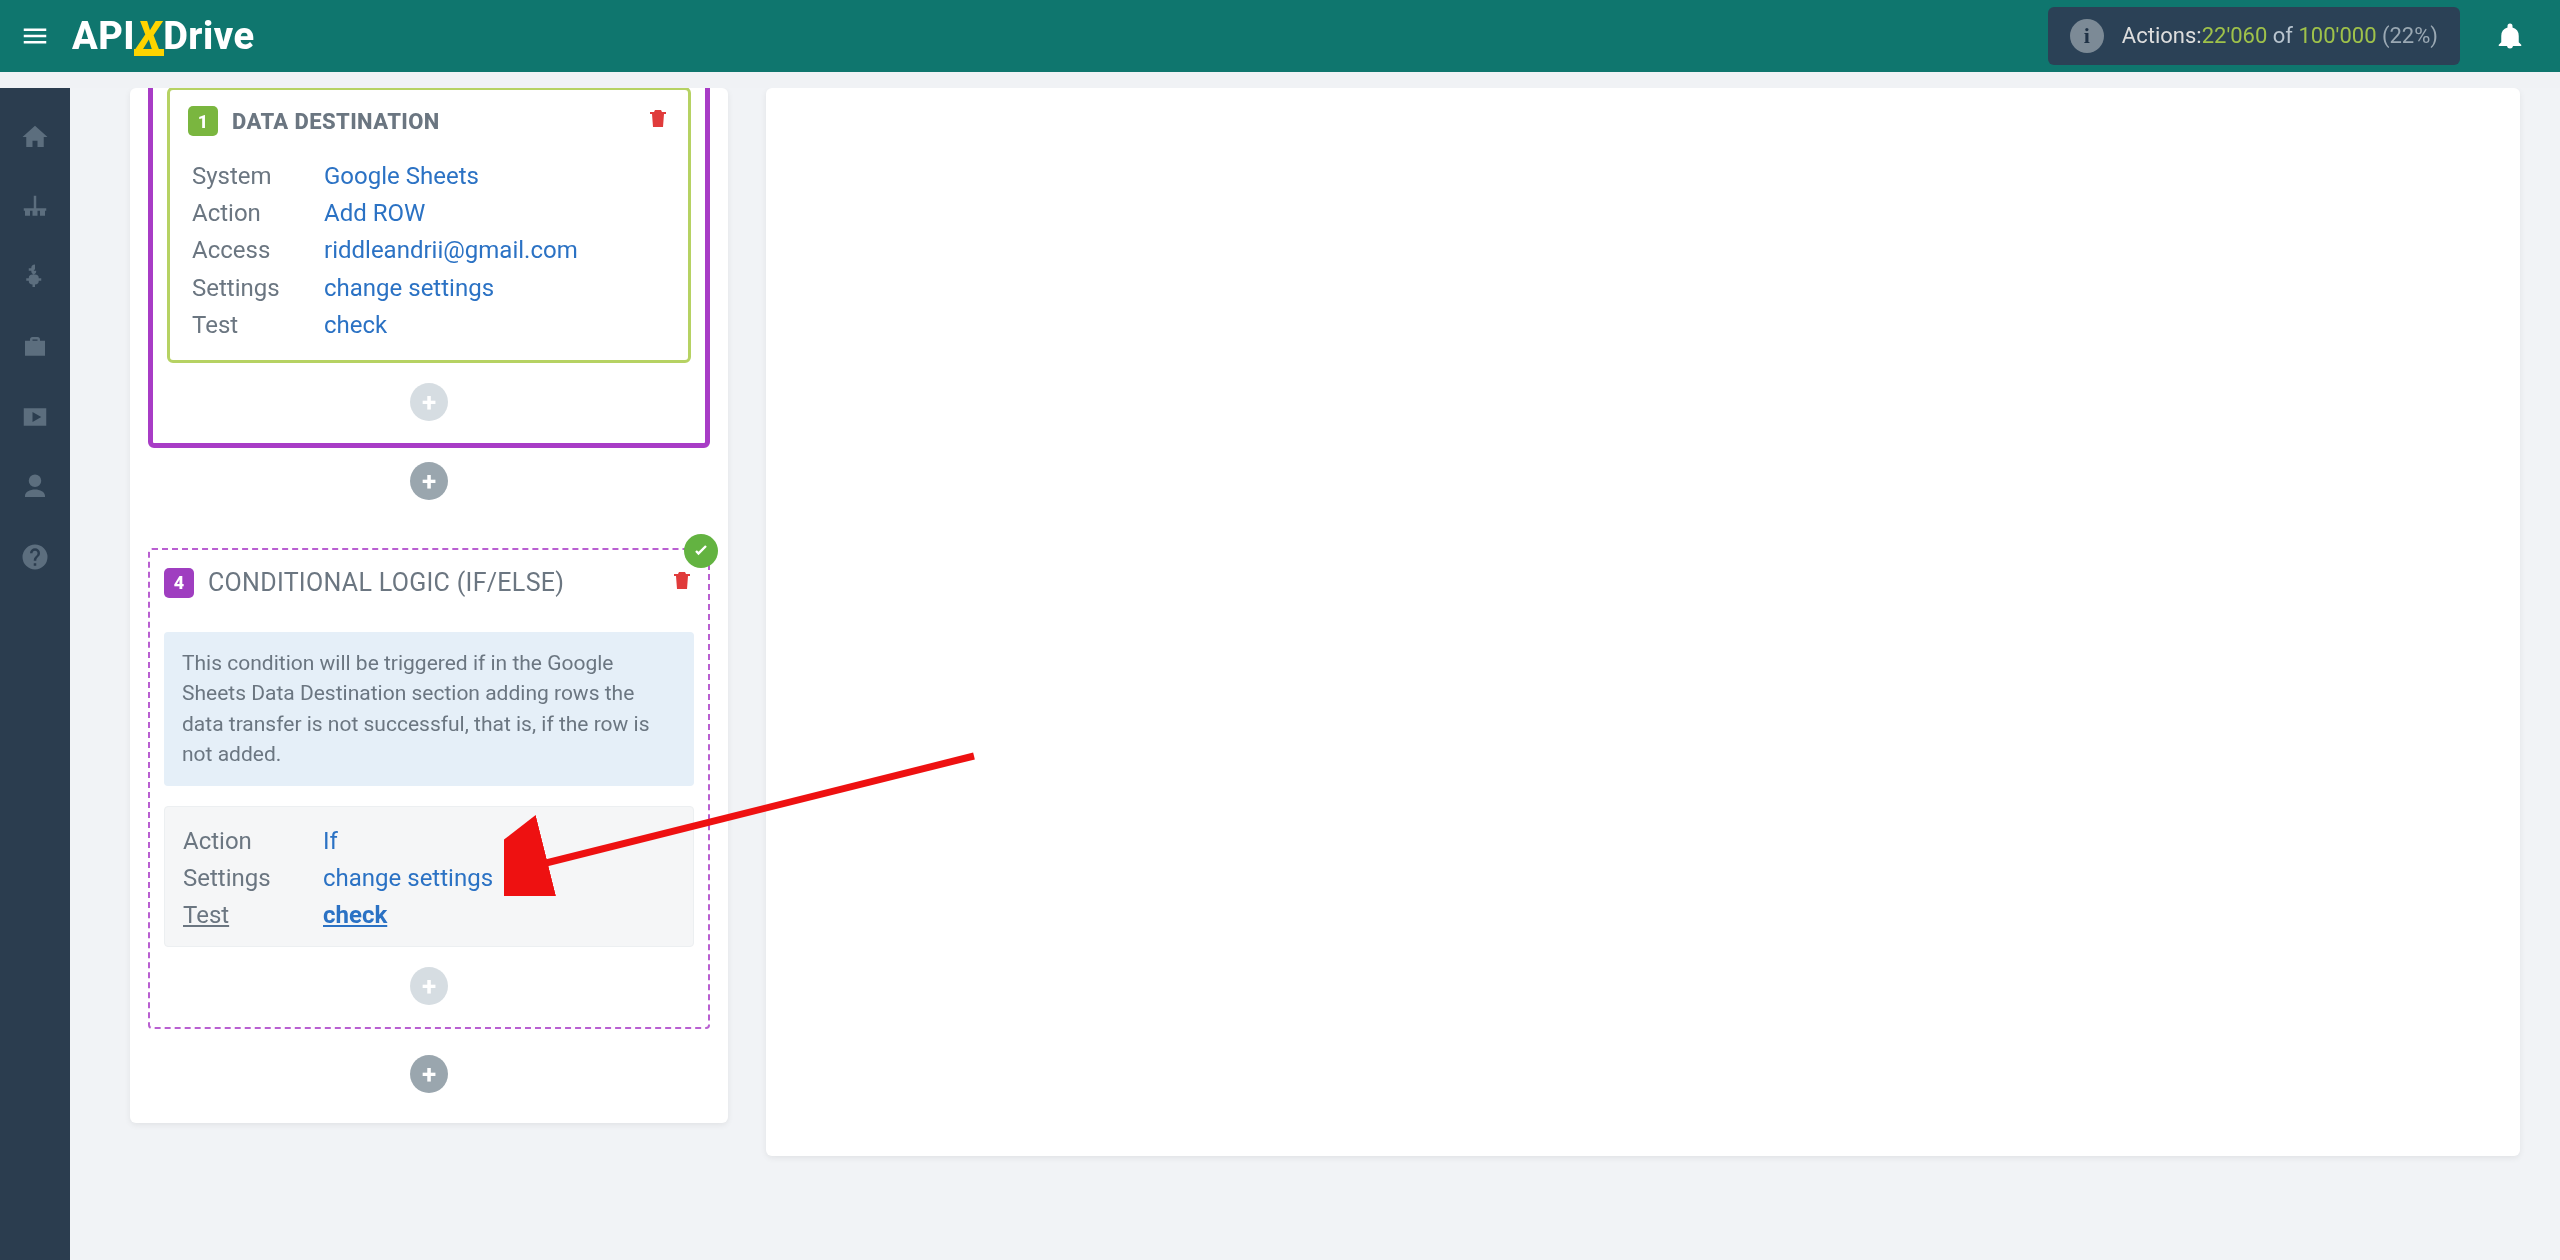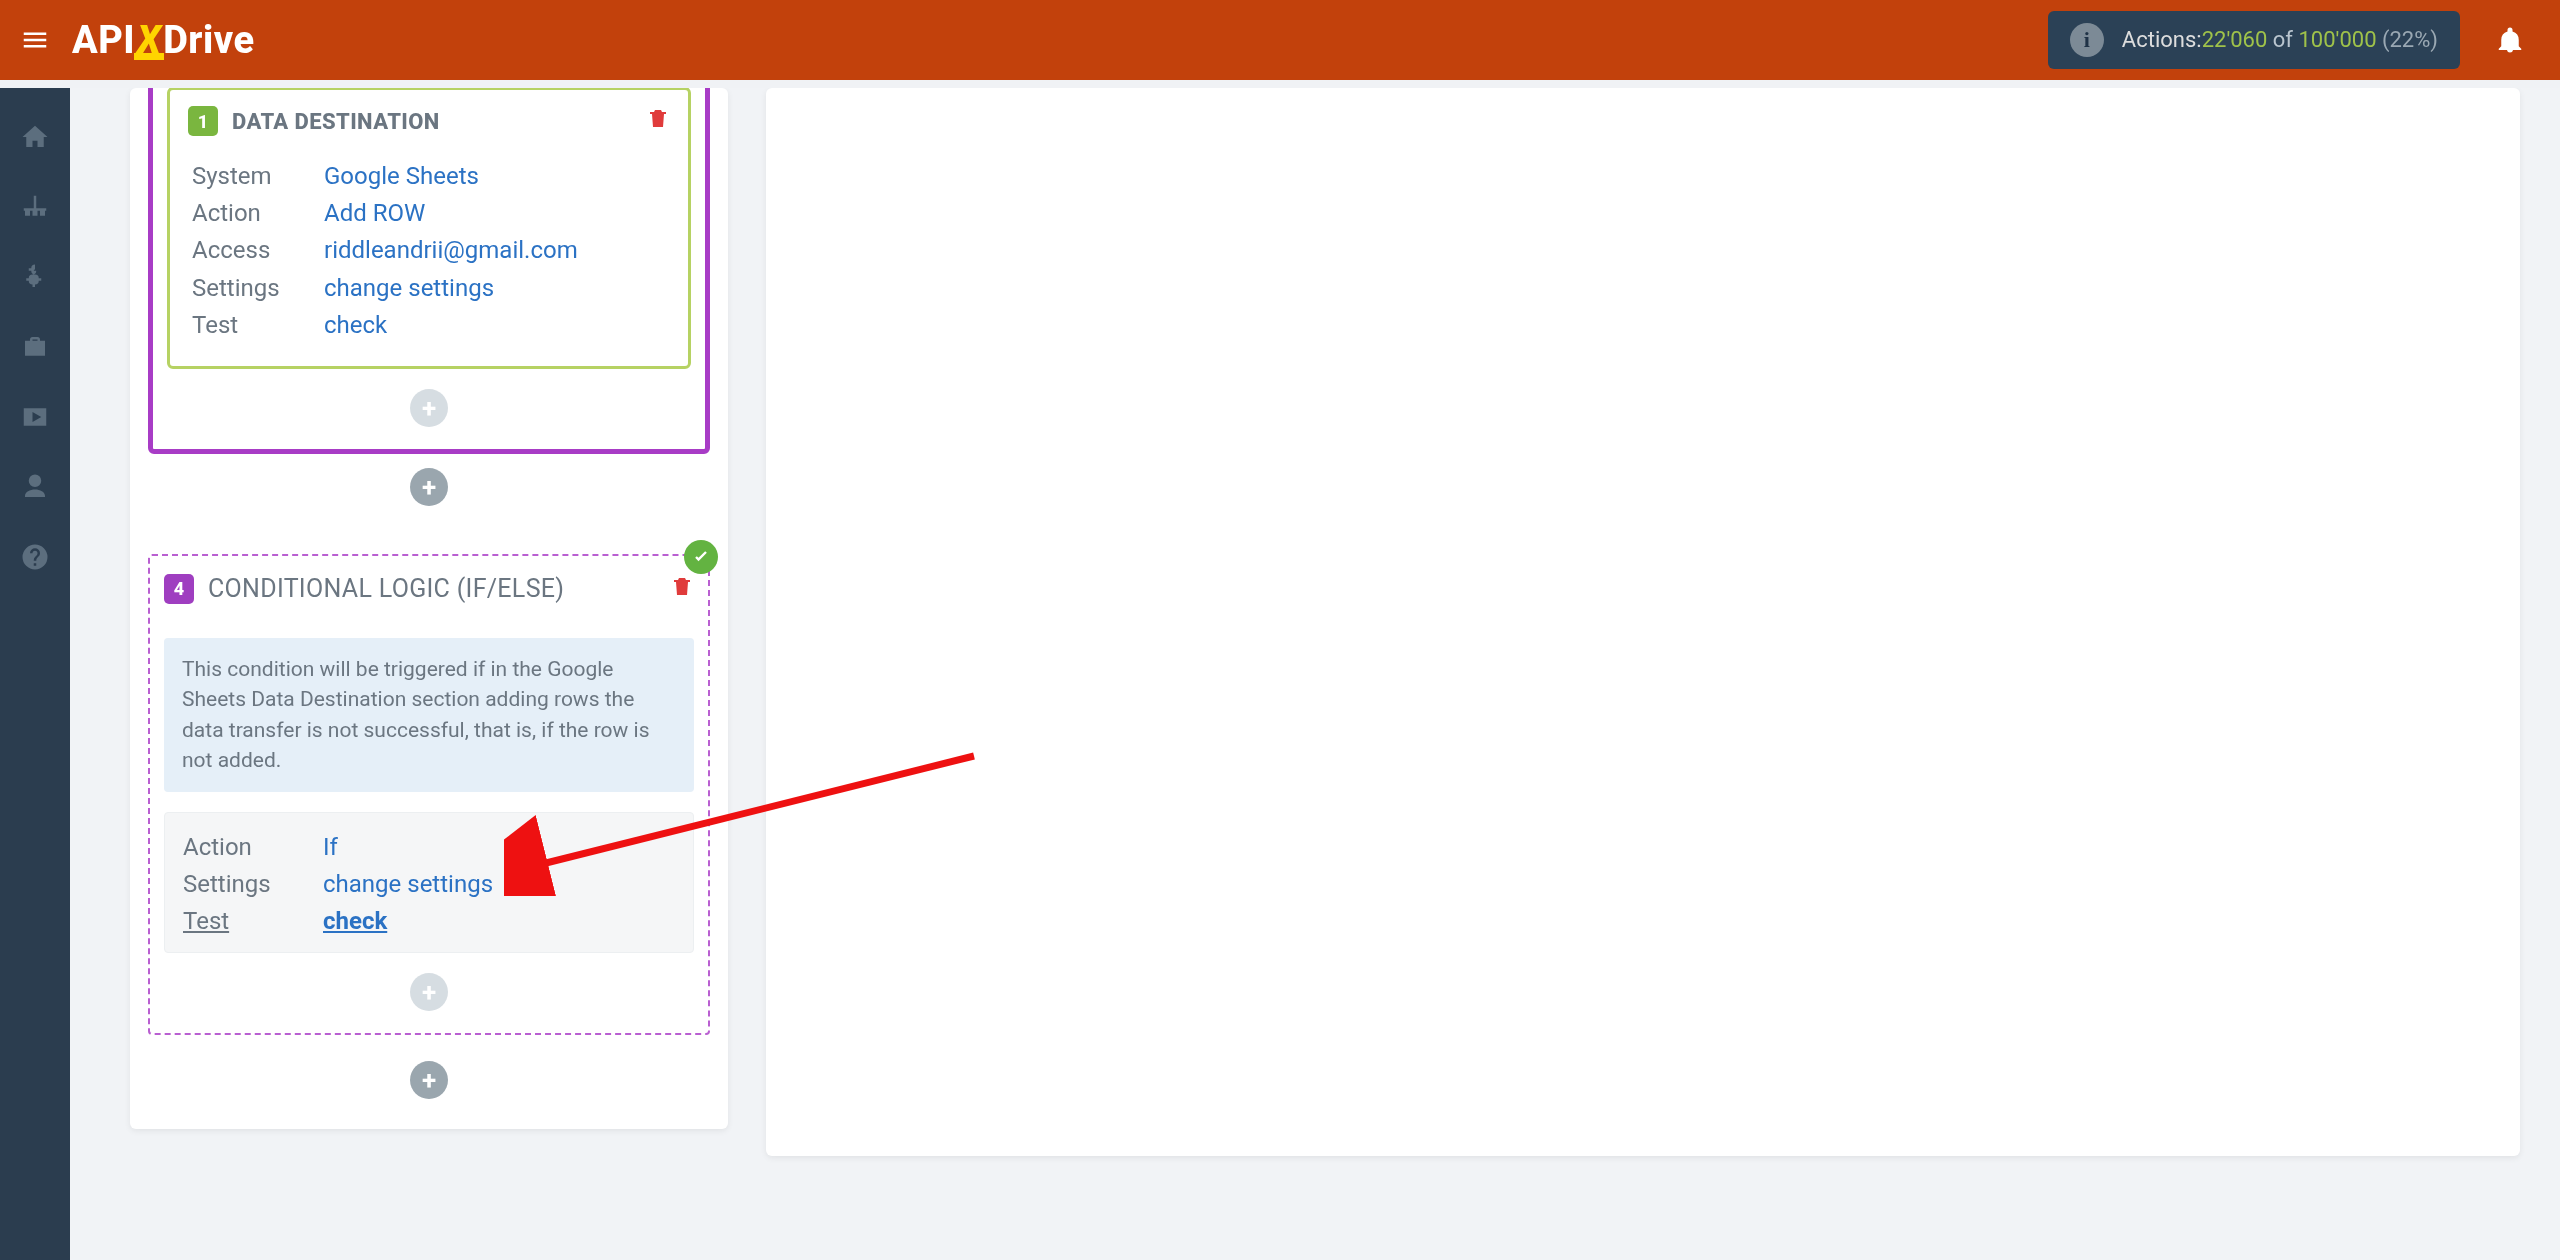--- a/index.html
+++ b/index.html
@@ -1,21 +1,21 @@
 <!DOCTYPE html>
 <html><head>
 <meta charset="utf-8">
 <style>
   *{box-sizing:border-box;margin:0;padding:0;font-family:-apple-system,BlinkMacSystemFont,"Segoe UI",Roboto,Arial,sans-serif}
   body{background:#f0f2f5;width:2560px;height:1260px;overflow:hidden;transform-origin:top left}
   
   .root{width:2560px;height:1260px;position:relative}
 
   
-  .topbar{position:absolute;top:0;left:0;right:0;height:80px;background:#c2410c;display:flex;align-items:center;color:#fff;z-index:50}
+  .topbar{position:absolute;top:0;left:0;right:0;height:72px;background:#0f766e;display:flex;align-items:center;color:#fff;z-index:50}
   .hamburger{width:70px;height:88px;display:flex;align-items:center;justify-content:center;cursor:pointer}
   .hamburger svg{width:30px;height:30px;fill:#fff}
   .brand{display:flex;align-items:center;margin-left:2px;font-size:38px;font-weight:800;letter-spacing:.5px}
   .brand .api{color:#fff}
   .brand .x{color:#ffd400;font-style:italic;margin:0 2px;position:relative;font-weight:900}
   .brand .x::after{content:"";position:absolute;left:-3px;right:-3px;bottom:2px;height:7px;background:#ffd400}
   .brand .drive{color:#fff}
   .topbar .spacer{flex:1}
   .actions-chip{background:#2b4156;border-radius:6px;padding:10px 22px;display:flex;align-items:center;gap:18px;height:58px;margin-right:28px}
   .actions-chip .info-ic{width:34px;height:34px;border-radius:50%;background:#7c8a96;display:flex;align-items:center;justify-content:center;color:#1f3246;font-weight:900;font-family:Georgia,serif;font-size:22px}
@@ -48,21 +48,21 @@
   .right-pane{position:absolute;left:696px;right:40px;top:0;height:1068px;background:#fff;border-radius:6px;box-shadow:0 2px 6px rgba(0,0,0,.07)}
 
   
   .block1{border:5px solid #a83cc6;border-radius:6px;padding:0 14px 22px;margin-top:-6px}
   .dd-box{border:3px solid #b6d263;border-radius:6px;padding:0;overflow:hidden;margin-top:0}
   .dd-head{display:flex;align-items:center;padding:16px 18px}
   .numbadge{width:30px;height:30px;border-radius:5px;background:#7ab63f;color:#fff;font-weight:800;display:flex;align-items:center;justify-content:center;font-size:18px;margin-right:14px}
   .dd-head .ttl{color:#6b7681;font-size:22px;font-weight:800;letter-spacing:.4px}
   .trash{margin-left:auto;cursor:pointer}
   .trash svg{width:24px;height:24px;fill:#e03b3b}
-  .dd-body{padding:6px 22px 22px}
+  .dd-body{padding:6px 22px 16px}
   .kv{display:flex;font-size:24px;line-height:1.55}
   .kv .k{width:132px;color:#6b7681}
   .kv .v{color:#2b72c4}
   .plus-btn{width:38px;height:38px;border-radius:50%;background:#d6dde2;color:#fff;display:flex;align-items:center;justify-content:center;font-size:26px;font-weight:700;margin:20px auto 0}
   .plus-btn.big{background:#9aa6ae}
 
   
   .block2{border:2px dashed #b95fd1;border-radius:4px;padding:18px 14px 22px;position:relative;margin-top:48px}
   .check-badge{position:absolute;top:-16px;right:-10px;width:34px;height:34px;border-radius:50%;background:#63b341;display:flex;align-items:center;justify-content:center}
   .check-badge svg{width:20px;height:20px;fill:#fff}

